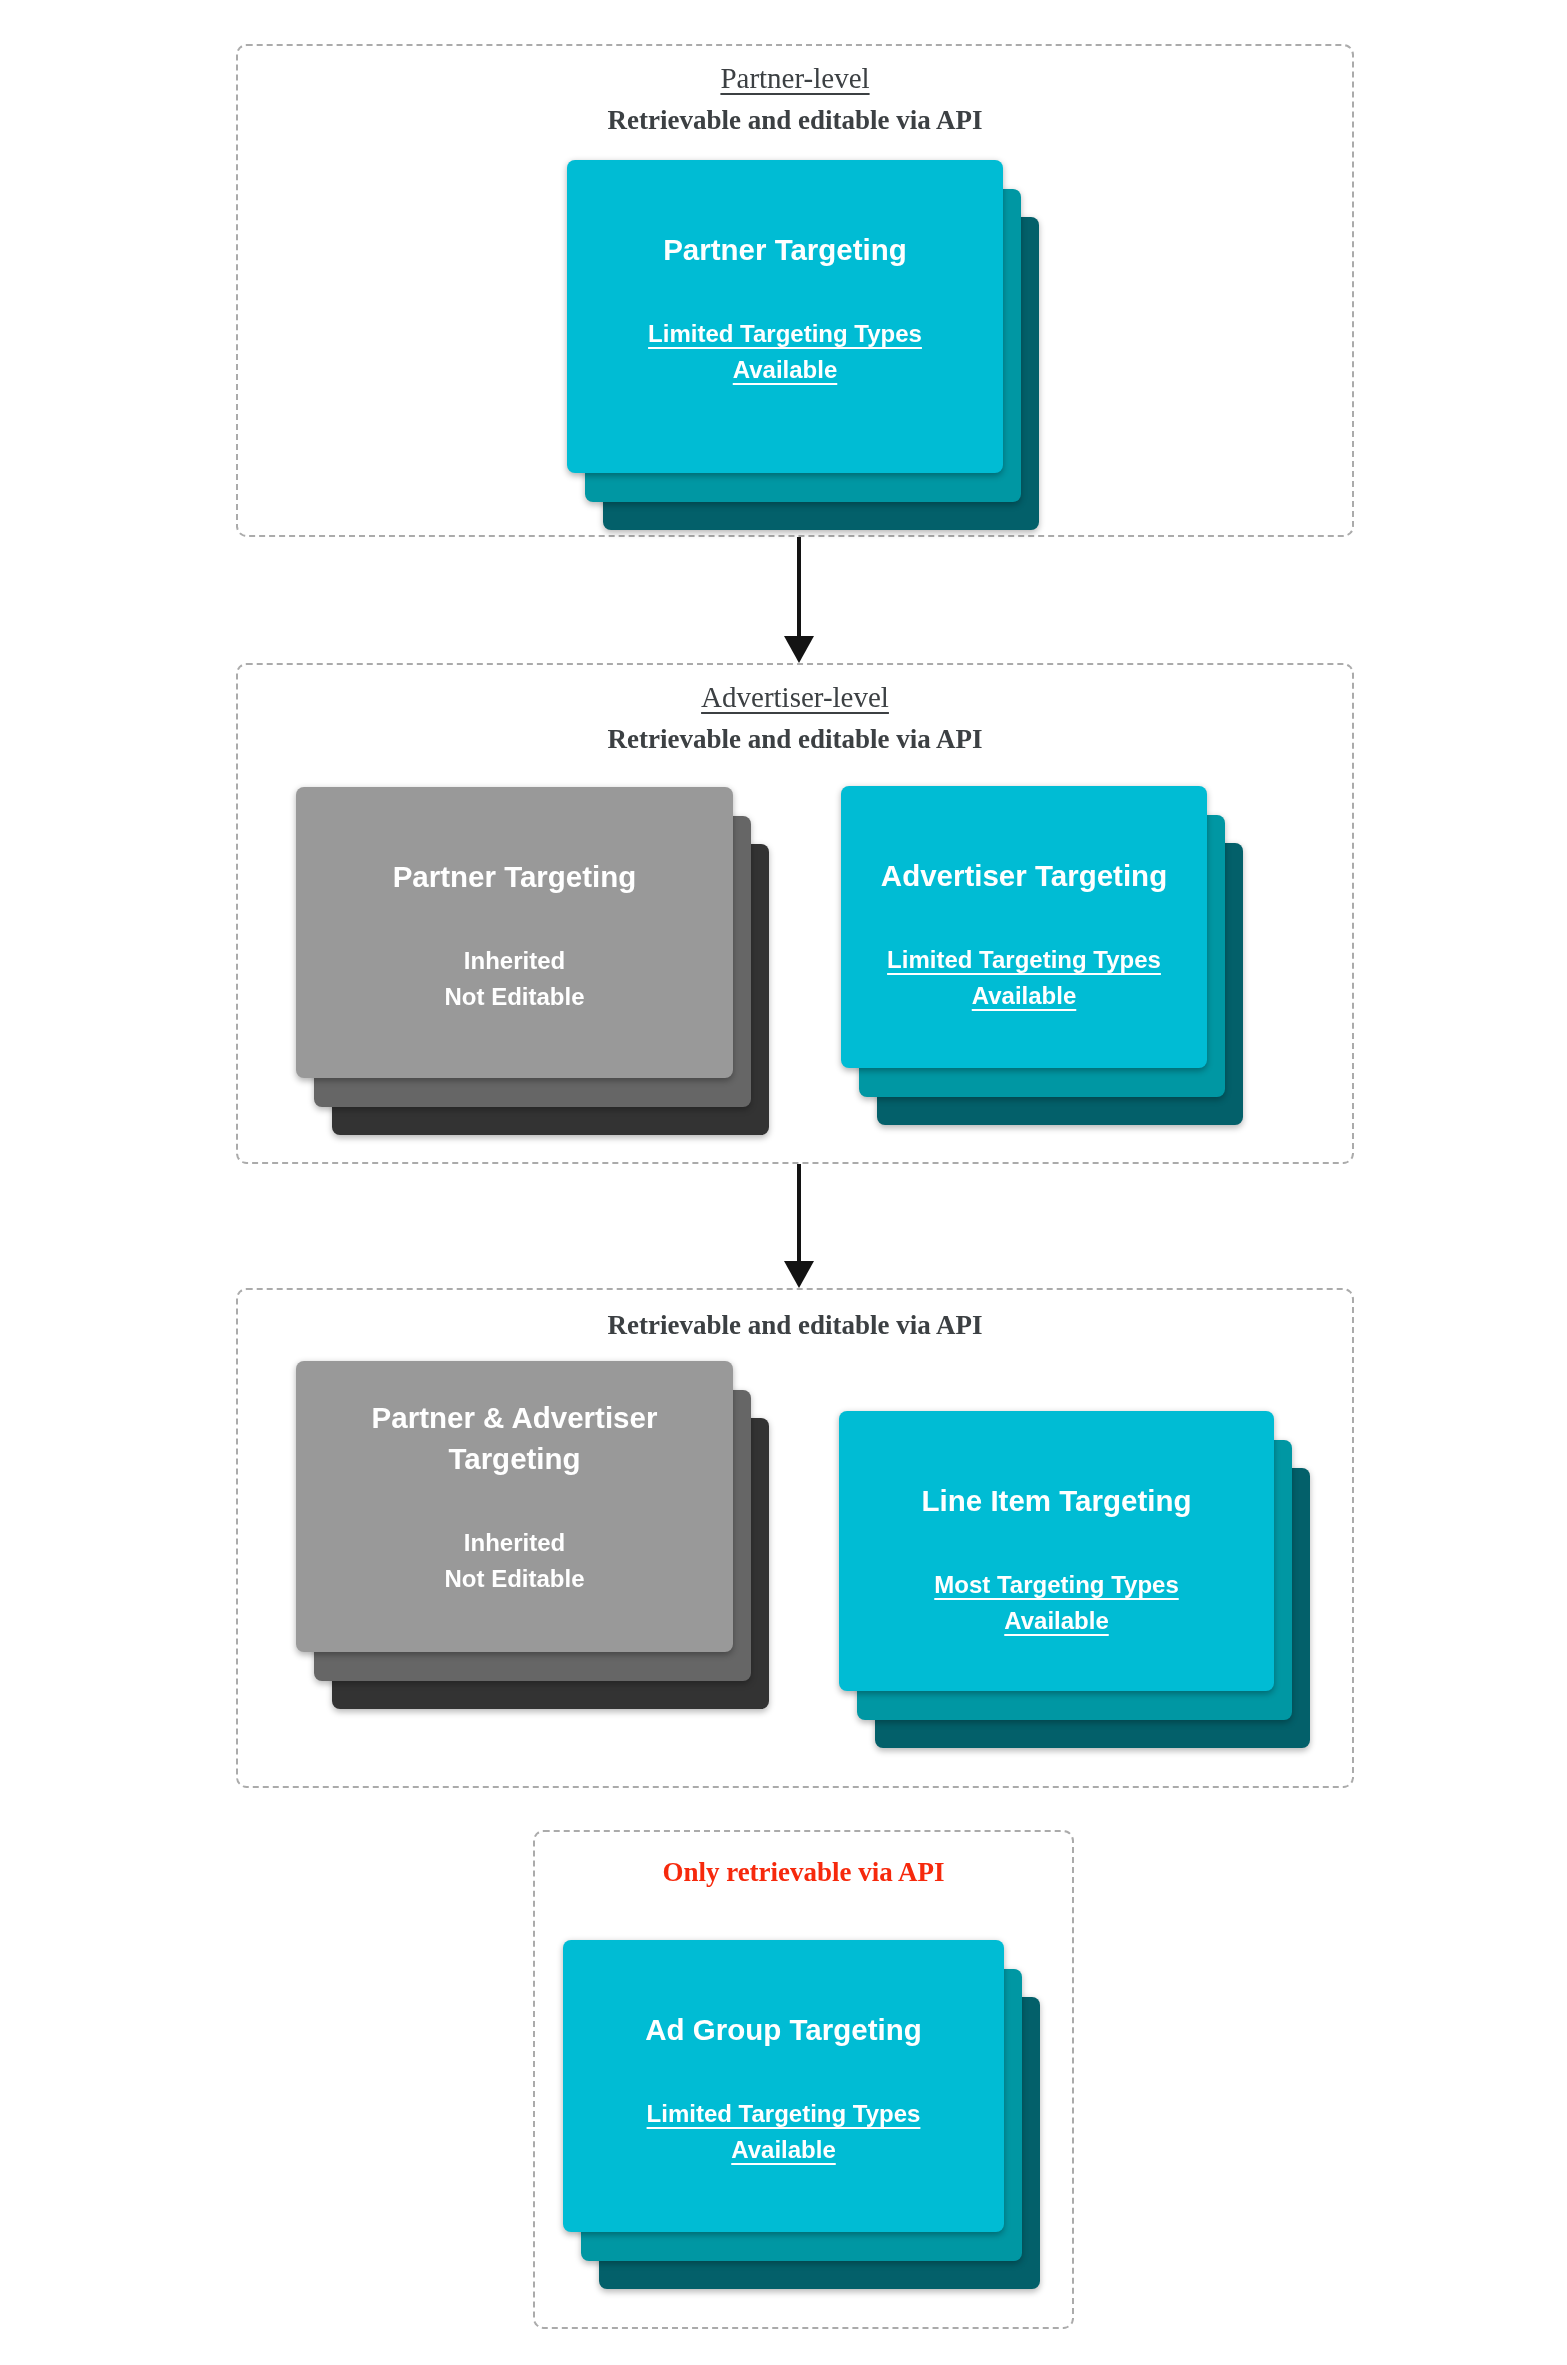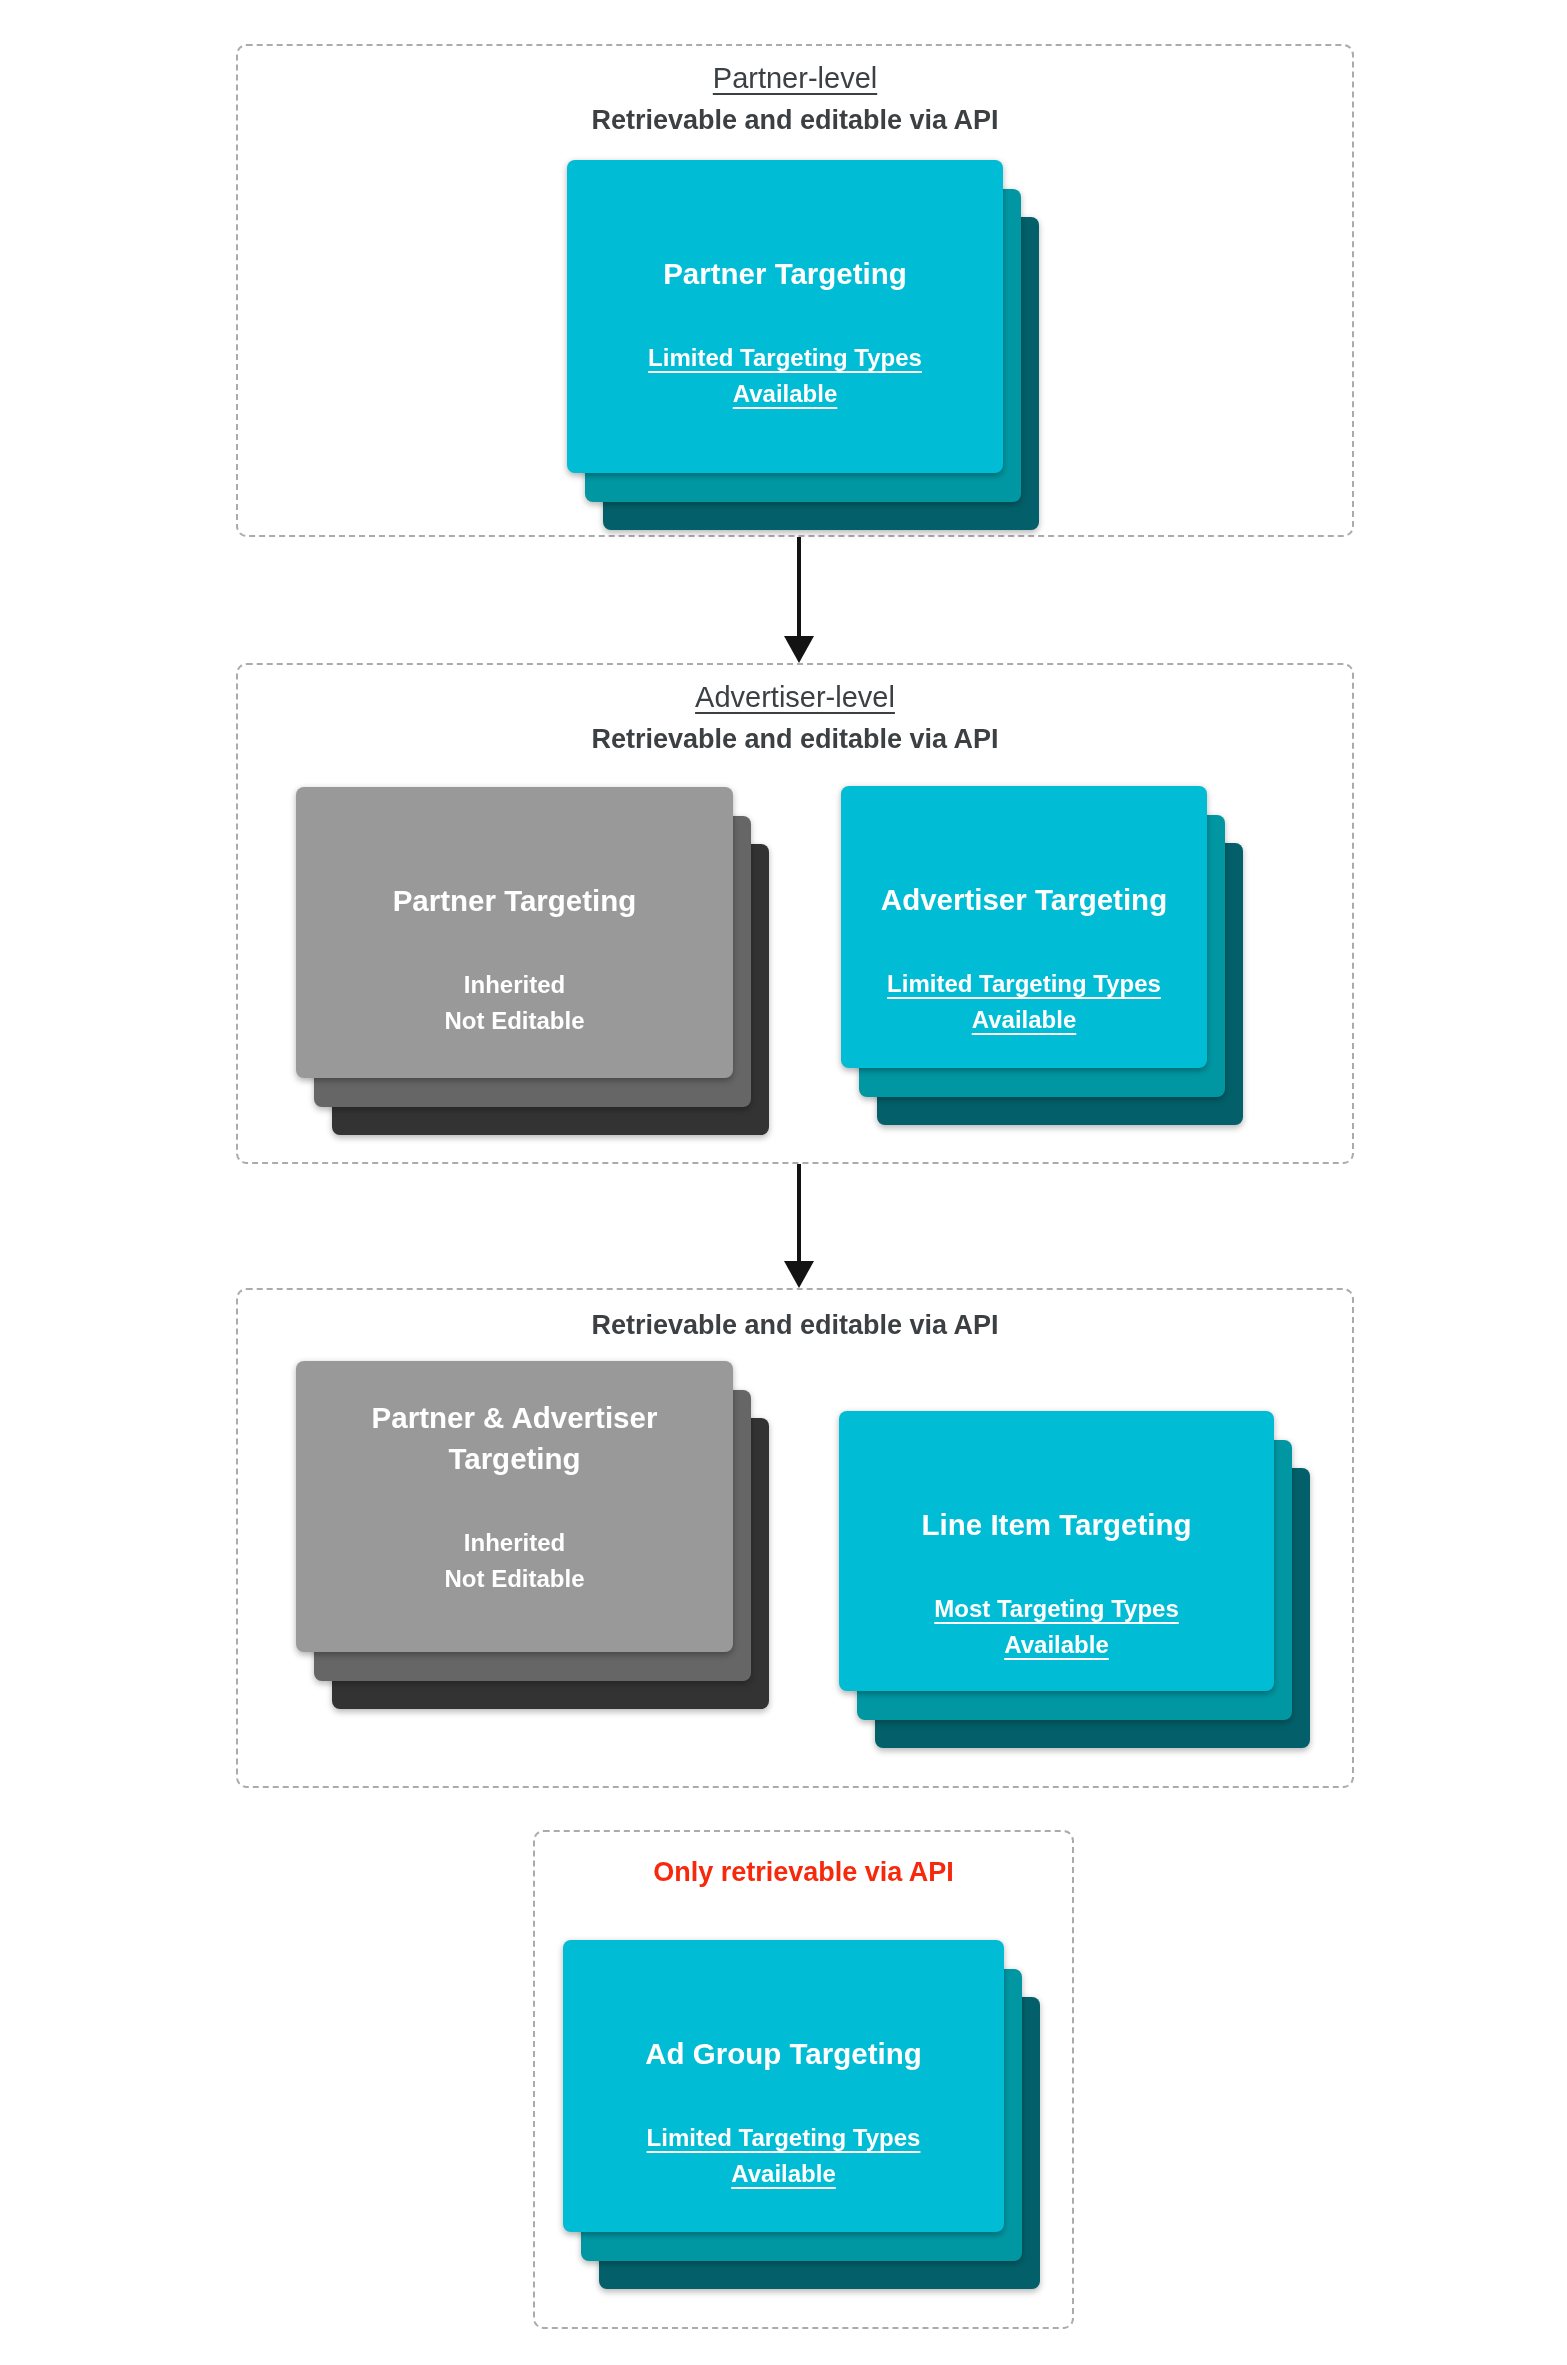--- a/index.html
+++ b/index.html
@@ -12,20 +12,21 @@
     overflow: hidden;
   }
 
   
   .section-box {
     position: absolute;
     border: 2.7px dashed var(--dashed_border, #ababab);
     border-radius: 10.7px;
     box-sizing: border-box;
     background: transparent;
+    font-family: Liberation Serif, serif;
   }
   .s1 { left: 236px; top: 44px;   width: 1118px; height: 493px; }
   .s2 { left: 236px; top: 663px;  width: 1118px; height: 501px; }
   .s3 { left: 236px; top: 1288px; width: 1118px; height: 500px; }
   .s4 { left: 533px; top: 1830px; width: 541px;  height: 499px; }
 
   .box-header { padding-top: 13.4px; text-align: center; }
   .s4 .box-header { padding-top: 18px; }
   .level-title {
     font-size: 29px;
@@ -66,21 +67,21 @@
     position: absolute;
     left: 0; top: 0;
     width: 100%; height: 100%;
     border-radius: 8px;
     box-shadow: 0 2.7px 6.3px rgba(0,0,0,0.30);
     display: flex;
     flex-direction: column;
     align-items: center;
     text-align: center;
     box-sizing: border-box;
-    padding-top: 93px;
+    padding-top: 69px;
     color: var(--card_text, #ffffff);
   }
   .stack.twoline-title .face { padding-top: 36px; }
 
   .card-title {
     font-size: 29.5px;
     line-height: 41px;
     font-weight: 700;
     color: var(--card_text, #ffffff);
   }

